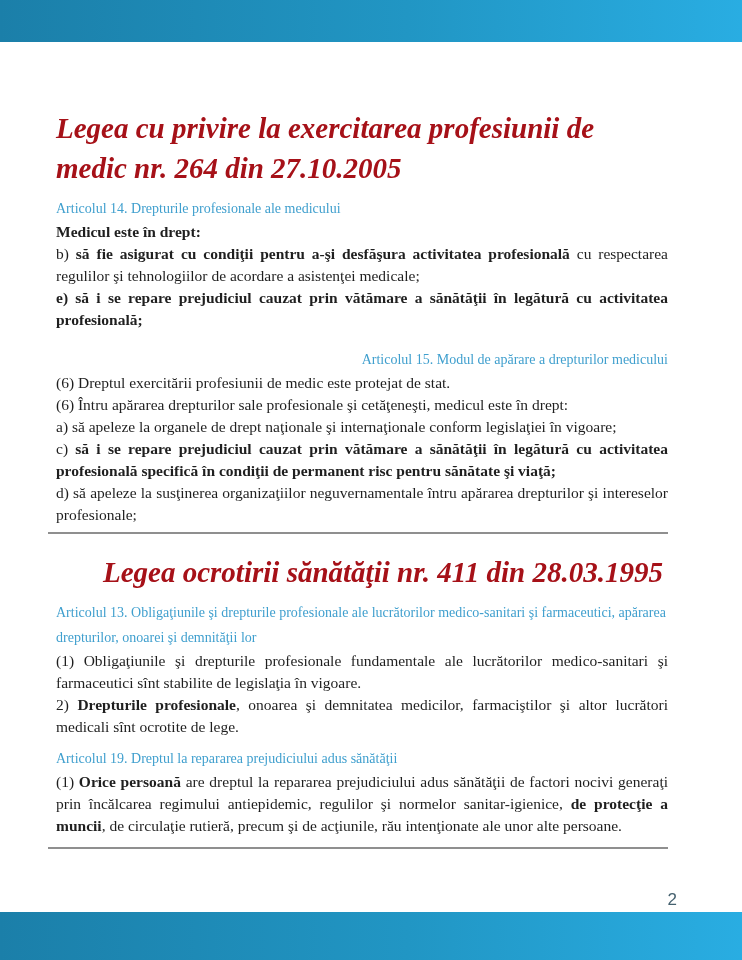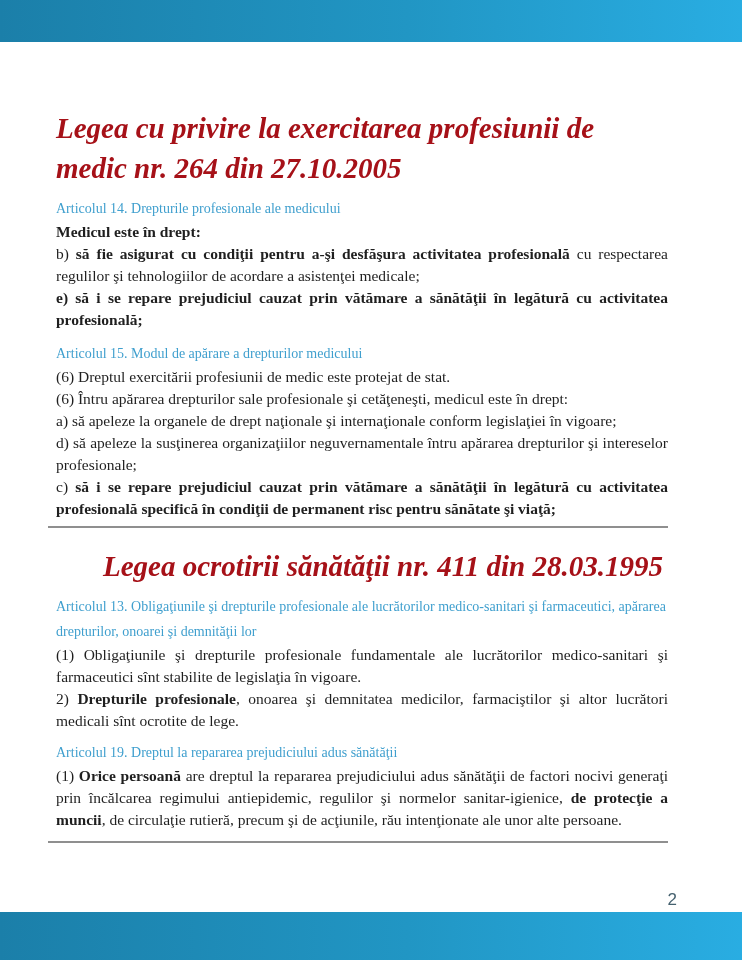--- a/index.html
+++ b/index.html
@@ -39,21 +39,21 @@
   .law-title.first { margin-top: 66px; }
   .law-title.second { margin-top: 18px; margin-left: 47px; }
   .article-heading {
     font-size: 14px;
     line-height: 25px;
     font-weight: normal;
     color: #3f9fce;
     margin: 0;
   }
   .mt8  { margin-top: 8px; }
-  .mt10 { margin-top: 10px; }
+  .mt10 { margin-top: 16px; text-align: right; }
   .mt12 { margin-top: 8px; }
   .para {
     font-size: 15.5px;
     line-height: 22px;
     color: #1f1f1f;
     text-align: justify;
     margin: 0;
   }
   .section-divider {
     border: none;
@@ -86,22 +86,22 @@
 
   <p class="para"><span style="font-weight: bold;">Medicul este în drept:</span></p>
   <p class="para"><span>b) </span><span style="font-weight: bold;">să fie asigurat cu condiţii pentru a-şi desfăşura activitatea profesională</span><span> cu respectarea regulilor şi tehnologiilor de acordare a asistenţei medicale;</span></p>
   <p class="para"><span style="font-weight: bold;">e) să i se repare prejudiciul cauzat prin vătămare a sănătăţii în legătură cu activitatea profesională;</span></p>
 
   <h2 class="article-heading mt10">Articolul 15. Modul de apărare a drepturilor medicului</h2>
 
   <p class="para"><span>(6) Dreptul exercitării profesiunii de medic este protejat de stat.</span></p>
   <p class="para"><span>(6) Întru apărarea drepturilor sale profesionale şi cetăţeneşti, medicul este în drept:</span></p>
   <p class="para"><span>a) să apeleze la organele de drept naţionale şi internaţionale conform legislaţiei în vigoare;</span></p>
+  <p class="para"><span>c) </span><span style="font-weight: bold;">să i se repare prejudiciul cauzat prin vătămare a sănătăţii în legătură cu activitatea profesională specifică în condiţii de permanent risc pentru sănătate şi viaţă;</span></p>
   <p class="para"><span>d) să apeleze la susţinerea organizaţiilor neguvernamentale întru apărarea drepturilor şi intereselor profesionale;</span></p>
-  <p class="para"><span>c) </span><span style="font-weight: bold;">să i se repare prejudiciul cauzat prin vătămare a sănătăţii în legătură cu activitatea profesională specifică în condiţii de permanent risc pentru sănătate şi viaţă;</span></p>
 
   <hr class="section-divider divider-1">
 
   <h1 class="law-title second">Legea ocrotirii sănătăţii nr. 411 din 28.03.1995</h1>
 
   <h2 class="article-heading mt8">Articolul 13. Obligaţiunile şi drepturile profesionale ale lucrătorilor medico-sanitari şi farmaceutici, apărarea drepturilor, onoarei şi demnităţii lor</h2>
 
   <p class="para"><span>(1) Obligaţiunile şi drepturile profesionale fundamentale ale lucrătorilor medico-sanitari şi farmaceutici sînt stabilite de legislaţia în vigoare.</span></p>
   <p class="para"><span>2) </span><span style="font-weight: bold;">Drepturile profesionale</span><span>, onoarea şi demnitatea medicilor, farmaciştilor şi altor lucrători medicali sînt ocrotite de lege.</span></p>
 

